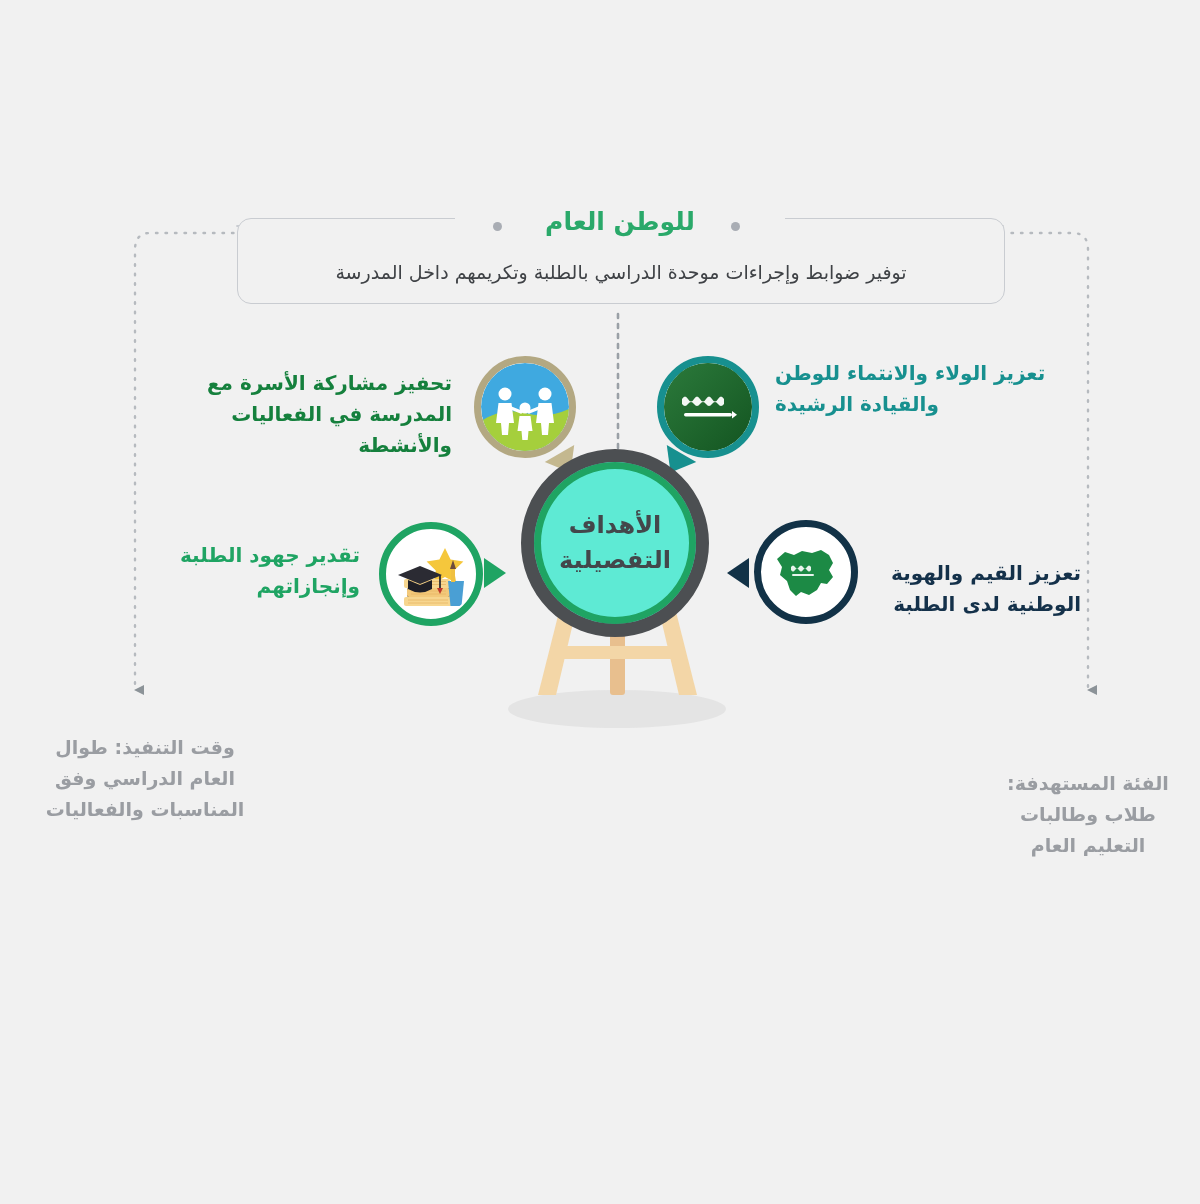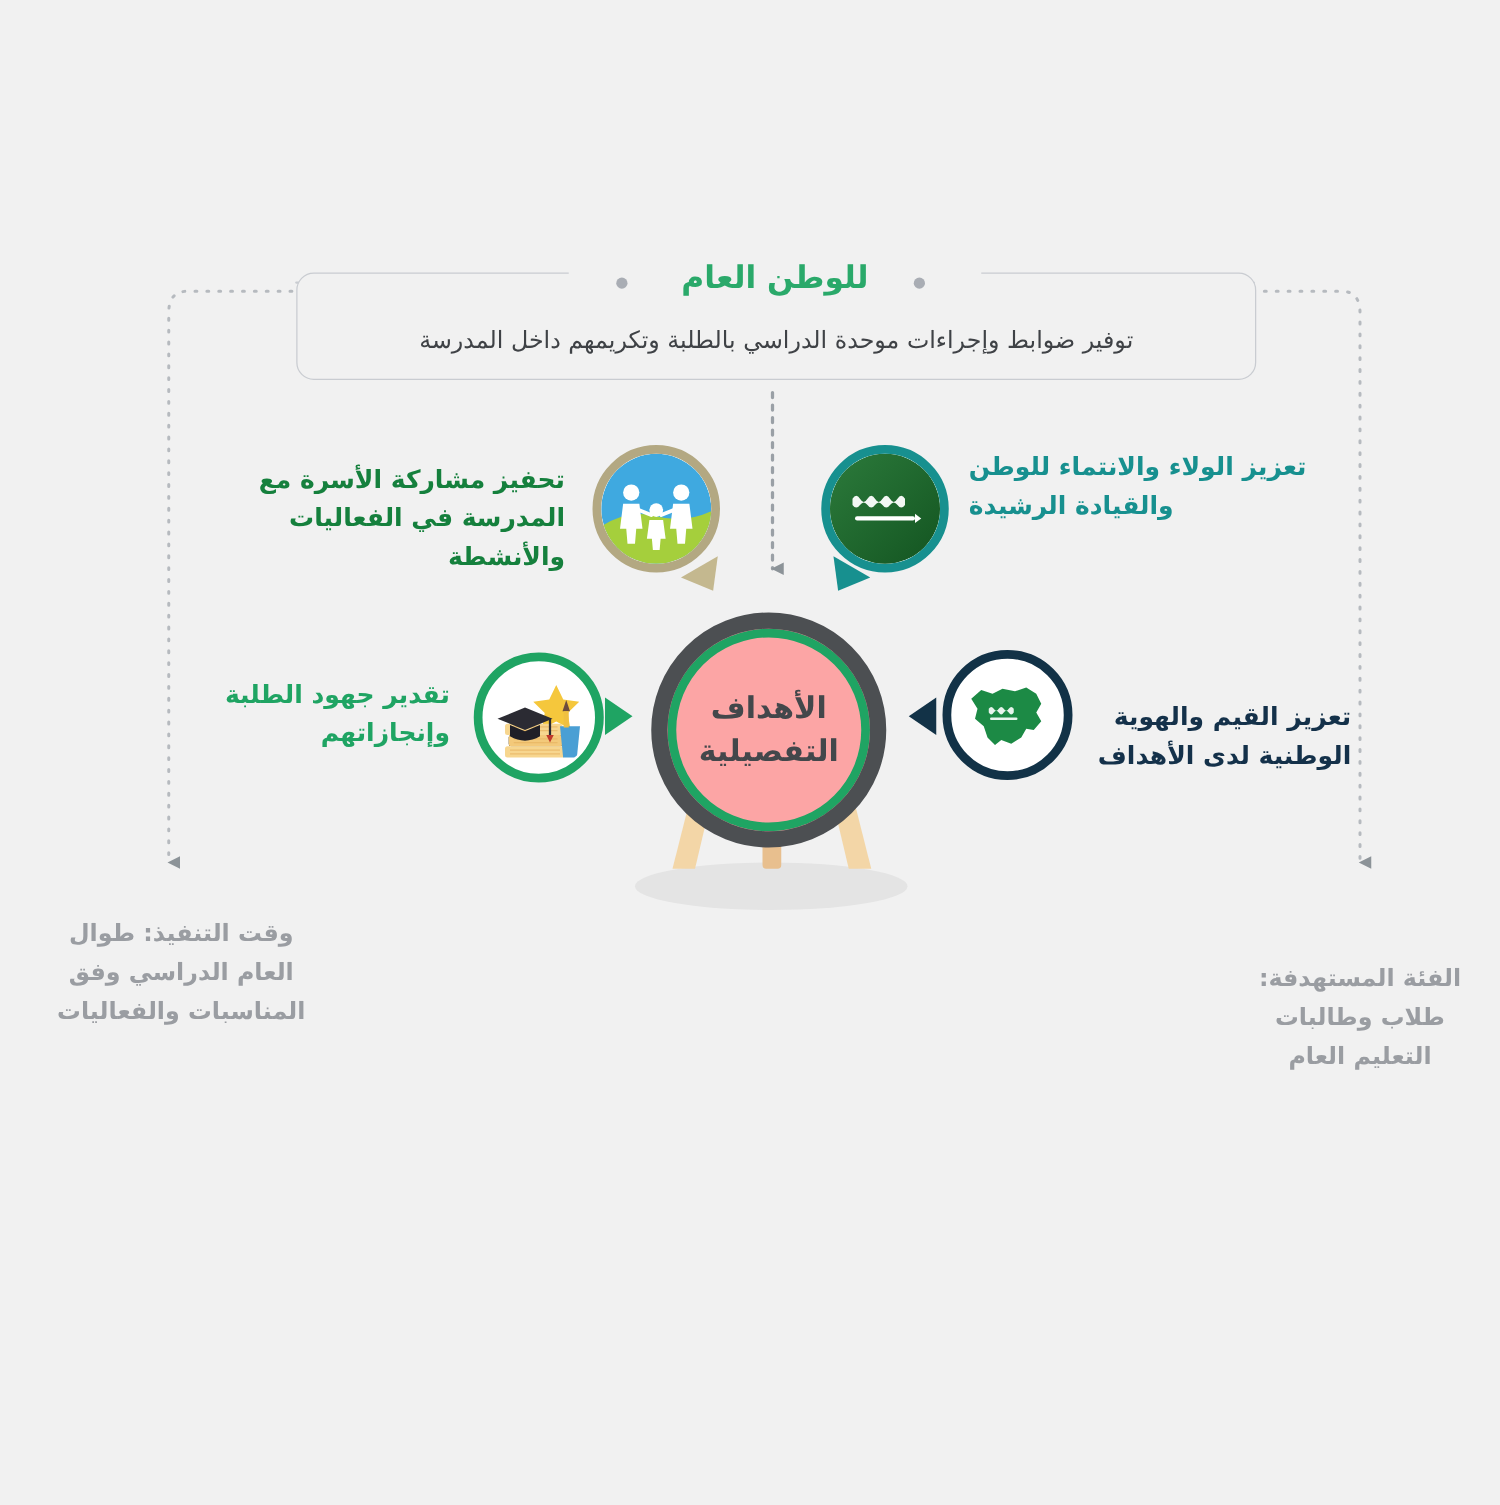--- a/index.html
+++ b/index.html
@@ -183,24 +183,24 @@
   .target-shadow {
     position: absolute;
     left: 508px; top: 690px;
     width: 218px; height: 38px;
     border-radius: 50%;
     background: #e4e4e4;
   }
   .easel { position: absolute; left: 500px; top: 590px; }
   .center-circle {
     position: absolute;
-    left: 521px; top: 490px;
+    left: 521px; top: 449px;
     width: 188px; height: 188px;
     border-radius: 50%;
-    background: #fca5a5;
+    background: #5eead4;
     border: 13px solid #4c4f52;
     box-shadow: inset 0 0 0 7px #1fa463;
     display: flex;
     align-items: center;
     justify-content: center;
   }
   .center-text {
     font-size: 24px;
     font-weight: bold;
     color: #43474b;
@@ -335,21 +335,21 @@
                L70,48 L64,55 L58,54 L54,61 L46,66 L38,63 L33,67 L27,61 L24,52
                L17,46 L19,38 Z" fill="#1c8a45"></path>
       <g fill="#ffffff" opacity="0.9">
         <path d="M28,38 q2,-3 4,0 q2,3 4,0 q2,-3 4,0 q2,3 4,0 q2,-3 4,0
                  l0,3 q-2,3 -4,0 q-2,-3 -4,0 q-2,3 -4,0 q-2,-3 -4,0 q-2,3 -4,0 Z"></path>
         <rect x="29" y="45" width="22" height="2" rx="1"></rect>
       </g>
     </svg>
   </div>
   <div class="tri tri-map"></div>
-  <div class="obj-label label-map">تعزيز القيم والهوية الوطنية لدى الأهداف</div>
+  <div class="obj-label label-map">تعزيز القيم والهوية الوطنية لدى الطلبة</div>
 
   <div class="target-shadow"></div>
 
   <svg class="easel" width="235" height="130" viewBox="0 0 235 130">
 
     <rect x="110" y="10" width="15" height="95" rx="3" fill="#e8bf8e"></rect>
 
     <path d="M38,105 L62,10 L78,12 L56,105 Z" fill="#f3d6a7"></path>
 
     <path d="M197,105 L173,10 L157,12 L179,105 Z" fill="#f3d6a7"></path>

